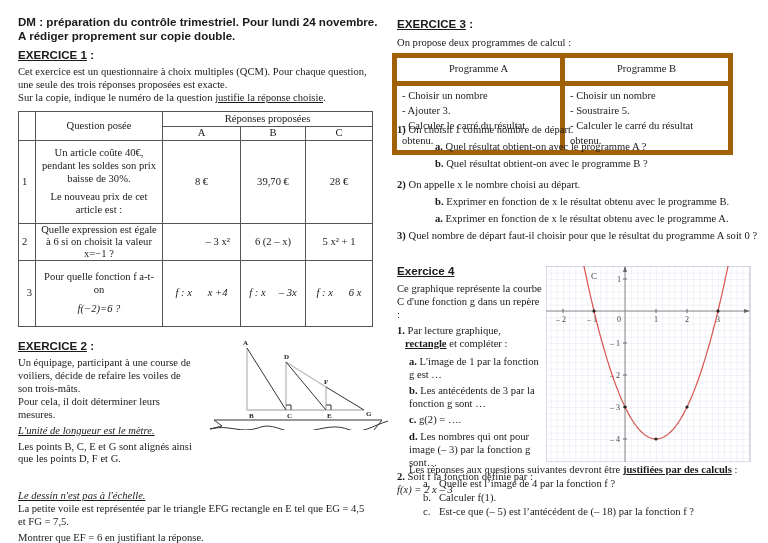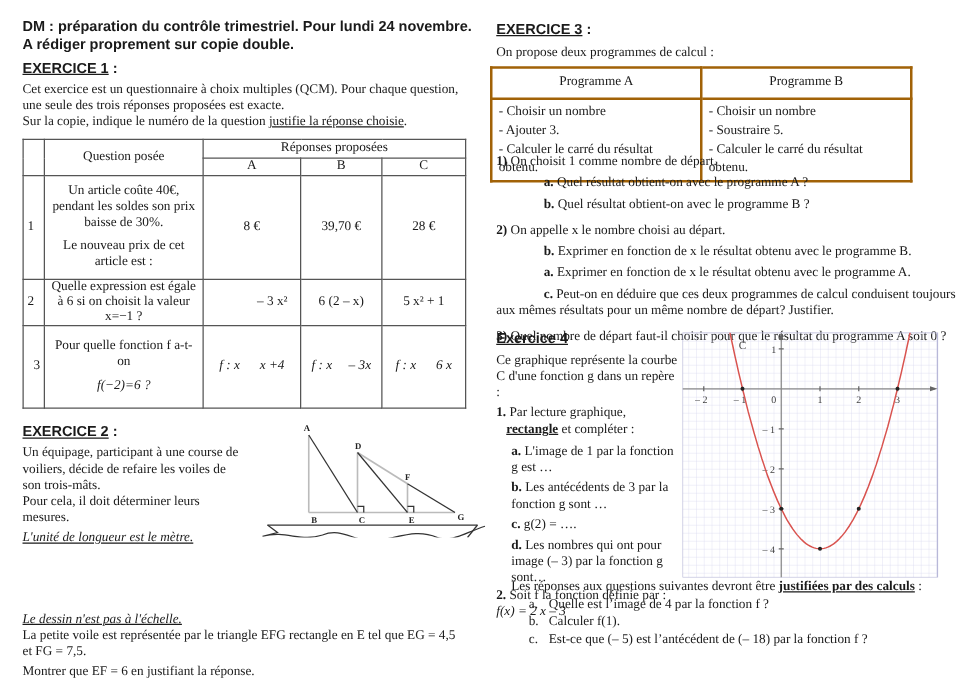--- a/index.html
+++ b/index.html
@@ -9,21 +9,21 @@
   .ex-h{font-family:"Liberation Sans",sans-serif;font-weight:bold;font-size:11.6px;text-align:right;}
   .u{text-decoration:underline;}
   .it{font-style:italic;}
   .b{font-weight:bold;}
   p{margin:0;}
   table{border-collapse:collapse;}
   .qcm{position:absolute;left:18px;top:111px;width:354px;table-layout:fixed;}
   .qcm td,.qcm th{border:1px solid #555;text-align:center;font-weight:normal;padding:0 3px;vertical-align:middle;}
   .qcm th{font-size:10.6px;}
   .prog{position:absolute;left:392px;top:53px;width:336px;table-layout:fixed;}
-  .prog td,.prog th{border:2px solid #a16207;font-weight:normal;padding:2px 5px;}
+  .prog td,.prog th{border:5px solid #a16207;font-weight:normal;padding:2px 5px;}
   .prog th{text-align:center;height:19px;}
   .prog td{vertical-align:top;line-height:15px;}
   .ind{padding-left:38px;}
   .line{margin-bottom:4px;}
   svg text{font-family:"Liberation Serif",serif;}
 </style>
 </head>
 <body>
 
 <div class="abs title" style="left:18px;top:15px;width:370px;">
@@ -86,20 +86,21 @@
   </tr>
 </tbody>
   </table>
 
 <div class="abs ex-h" style="left:18px;top:339px;"><span class="u">EXERCICE 2</span><span> :</span></div>
 
 <div class="abs" style="left:18px;top:357px;width:175px;">
   <p>Un équipage, participant à une course de voiliers, décide de refaire les voiles de son trois-mâts.</p>
   <p>Pour cela, il doit déterminer leurs mesures.</p>
   <p class="it u" style="margin-top:3px">L'unité de longueur est le mètre.</p>
+  <p style="margin-top:3px">Les points B, C, E et G sont alignés ainsi que les points D, F et G.</p>
 </div>
 
 <div class="abs" style="left:18px;top:490px;width:350px;">
   <p class="it u">Le dessin n'est pas à l'échelle.</p>
   <p>La petite voile est représentée par le triangle EFG rectangle en E tel que EG = 4,5 et FG = 7,5.</p>
   <p style="margin-top:3px">Montrer que EF = 6 en justifiant la réponse.</p>
 </div>
 
 <svg class="abs" style="left:200px;top:335px;" width="190" height="95" viewBox="200 335 190 95">
   <g stroke="#bbb" stroke-width="1.3" fill="none">
@@ -158,21 +159,20 @@
 </tbody>
   </table>
 
 <div class="abs" style="left:397px;top:123px;width:370px;line-height:13px;">
   <p class="line"><span class="b">1)</span><span> On choisit 1 comme nombre de départ.</span></p>
   <p class="line ind"><span class="b">a.</span><span> Quel résultat obtient-on avec le programme A ?</span></p>
   <p class="line ind" style="margin-bottom:8px"><span class="b">b.</span><span> Quel résultat obtient-on avec le programme B ?</span></p>
   <p class="line"><span class="b">2)</span><span> On appelle x le nombre choisi au départ.</span></p>
   <p class="line ind"><span class="b">b.</span><span> Exprimer en fonction de x le résultat obtenu avec le programme B.</span></p>
   <p class="line ind"><span class="b">a.</span><span> Exprimer en fonction de x le résultat obtenu avec le programme A.</span></p>
-  <p class="line" style="text-indent:38px;margin-bottom:8px"><span class="b">c.</span><span> Peut-on en déduire que ces deux programmes de calcul conduisent toujours aux mêmes résultats pour un même nombre de départ? Justifier.</span></p>
   <p><span class="b">3)</span><span> Quel nombre de départ faut-il choisir pour que le résultat du programme A soit 0 ?</span></p>
 </div>
 
 <div class="abs ex-h" style="left:397px;top:264px;"><span class="u">Exercice 4</span></div>
 
 <div class="abs" style="left:397px;top:282px;width:148px;line-height:13px;">
   <p>Ce graphique représente la courbe C d'une fonction g dans un repère :</p>
   <p style="margin-top:3px"><span class="b">1.</span><span> Par lecture graphique,</span></p>
   <p style="padding-left:8px"><span class="b u">rectangle</span><span> et compléter :</span></p>
   <p style="padding-left:12px;margin-top:5px"><span class="b">a.</span><span> L'image de 1 par la fonction g est …</span></p>

